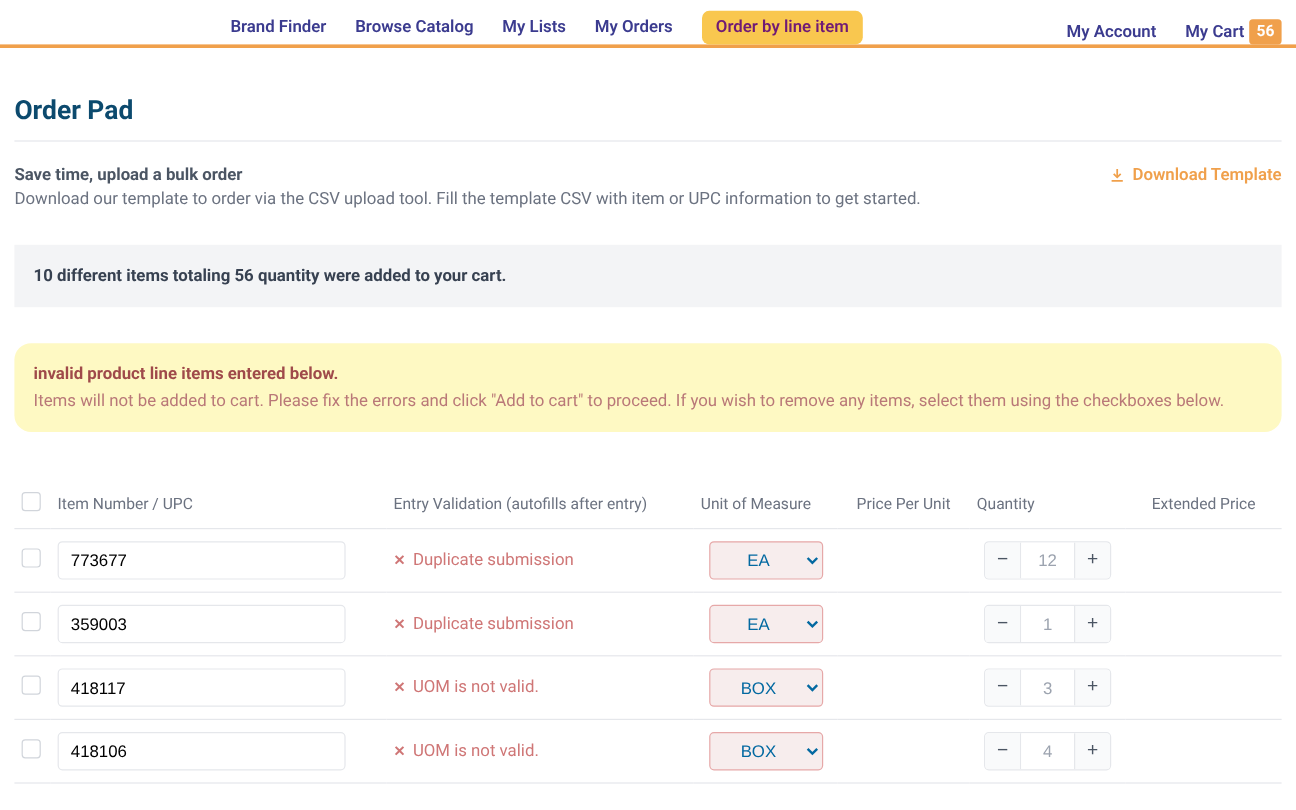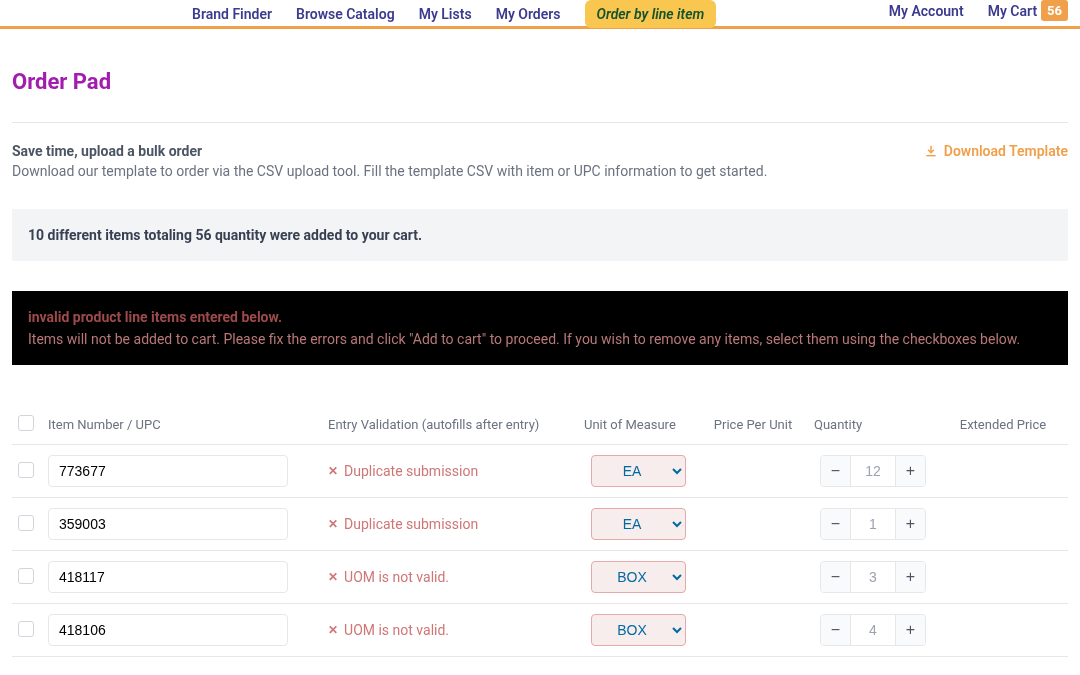--- a/index.html
+++ b/index.html
@@ -4,39 +4,38 @@
   <style>
     * { box-sizing: border-box; margin: 0; padding: 0; }
     body {
       font-family: -apple-system, BlinkMacSystemFont, "Segoe UI", Roboto, Arial, sans-serif;
       font-size: 14px;
       color: #6b7280;
       background: #fff;
     }
     .topnav {
       display: flex;
-      align-items: flex-start;
-      height: 29px;
+      align-items: flex-end;
+      height: 40px;
       padding: 0 12px;
       border-bottom: 3px solid #f0a04b;
     }
     .topnav .spacer-left { width: 180px; }
     .topnav .links { display: flex; gap: 24px; align-items: center; }
     .topnav a {
       color: #3b3b8f;
       font-weight: 600;
       text-decoration: none;
       font-size: 14px;
     }
     .topnav a.active {
       background: #f9c74f;
-      color: #14532d;
+      color: #701a75;
       padding: 6px 12px;
       border-radius: 6px;
-      font-style: italic;
     }
     .topnav .right {
       margin-left: auto;
       display: flex;
       gap: 24px;
       align-items: center;
     }
     .topnav .cart {
       color: #3b3b8f;
       font-weight: 600;
@@ -50,22 +49,22 @@
       color: #fff;
       padding: 3px 6px;
       border-radius: 3px;
       font-size: 13px;
       font-weight: 700;
     }
     .container { padding: 40px 12px 12px; }
     h1.page-title {
       font-size: 22px;
       font-weight: 700;
-      color: #a21caf;
-      margin-bottom: 28px;
+      color: #0c4a6e;
+      margin-bottom: 12px;
     }
     .divider { border-top: 1px solid #e5e7eb; margin-bottom: 20px; }
     .bulk-row { display: flex; align-items: flex-start; gap: 25px; margin-bottom: 30px; }
     .bulk-text { flex: 1; }
     .bulk-text .title { font-weight: 700; color: #4b5563; margin-bottom: 4px; }
     .bulk-text .desc { color: #6b7280; }
     .bulk-actions { display: flex; flex-direction: column; align-items: flex-end; gap: 10px; }
     .download-link {
       color: #f0a04b;
       font-weight: 600;
@@ -84,23 +83,24 @@
       display: flex; align-items: center; gap: 6px;
     }
     .alert-gray {
       background: #f3f4f6;
       padding: 18px 16px;
       margin-bottom: 30px;
       font-weight: 700;
       color: #374151;
     }
     .alert-red {
-      background: #000000;
+      background: #fef9c3;
       padding: 18px 16px;
       margin-bottom: 40px;
+      border-radius: 14px;
     }
     .alert-red .title { font-weight: 700; color: #9f4a4a; margin-bottom: 6px; }
     .alert-red .body { color: #b97878; }
     table.orderpad { width: 100%; border-collapse: collapse; }
     table.orderpad th {
       text-align: left;
       font-weight: 400;
       color: #6b7280;
       font-size: 13px;
       padding: 10px 6px;

